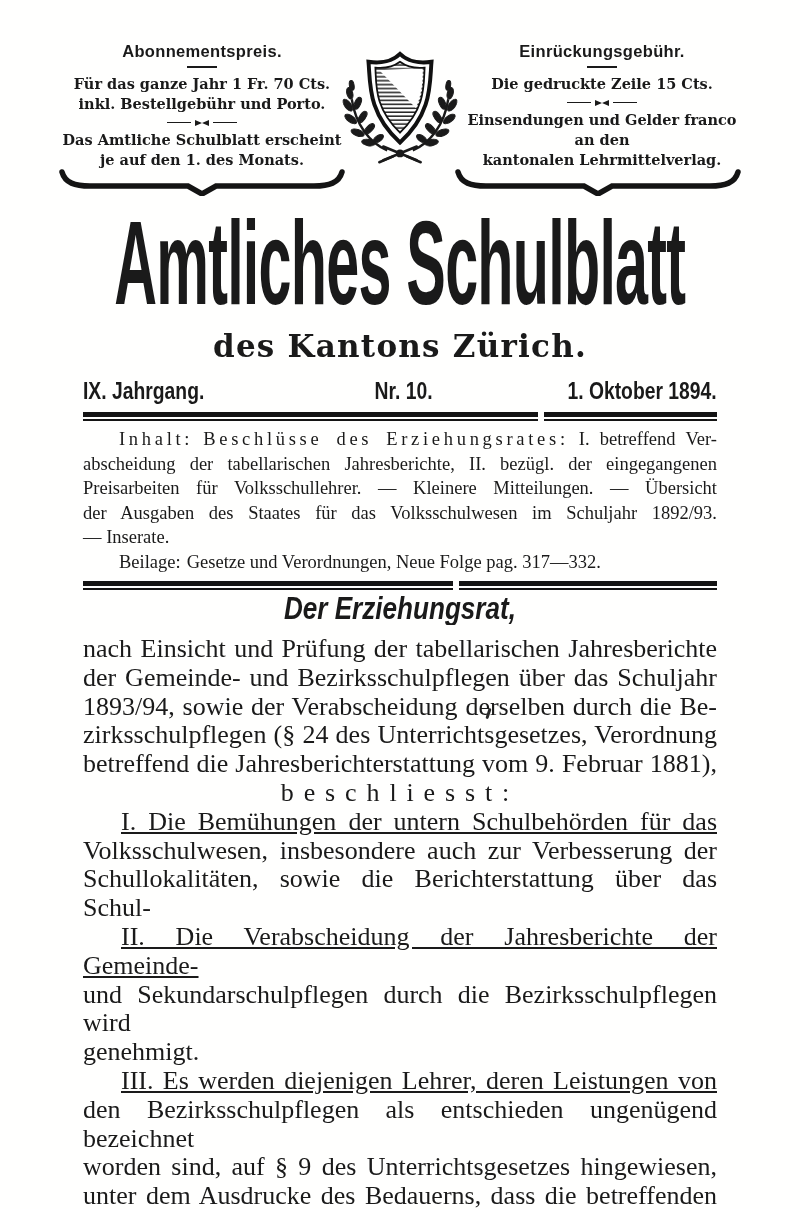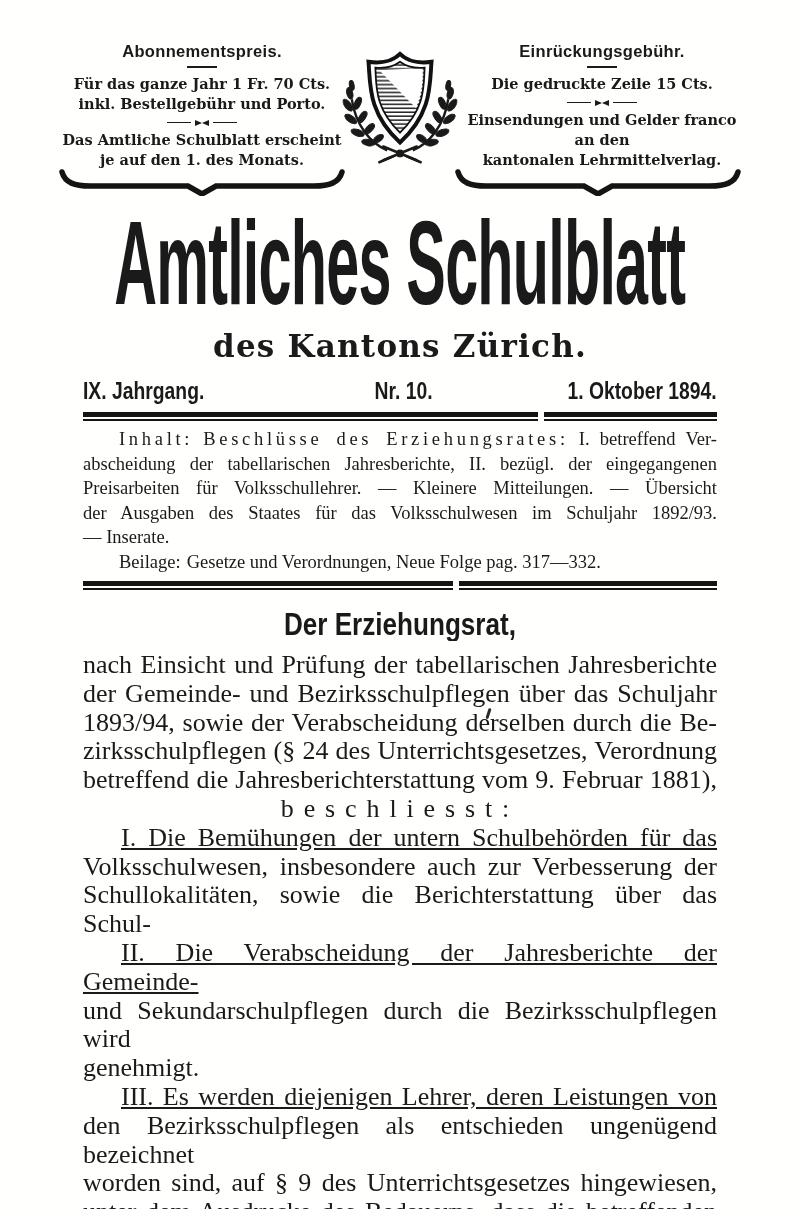--- a/index.html
+++ b/index.html
@@ -55,21 +55,21 @@
 
   
   .inhalt { margin-top:6px; font-size:18.5px; line-height:24.5px; }
   .iline { text-align:justify; text-align-last:justify; }
   .iline.plain { text-align:left; text-align-last:left; }
   .ind { text-indent:36px; }
   .sp  { letter-spacing:.20em; }
   .lbl { margin-right:10px; }
 
   
-  .heading { text-align:center; margin-top:19px; }
+  .heading { text-align:center; margin-top:3px;font-style:italic; }
   .heading .t { display:inline-block; font-family:"Liberation Sans", sans-serif; font-weight:bold;
     font-size:29px; transform:scale(0.9,1.05); transform-origin:center bottom; }
   .body { margin-top:9px; font-size:26px; line-height:28.8px; }
   .bline { text-align:justify; text-align-last:justify; }
   .bline.last { text-align:left; text-align-last:left; }
   .bline.find { text-indent:38px;text-decoration:underline; }
   .center-sp { text-align:center; text-align-last:center; letter-spacing:.38em; }
 </style>
 </head>
 <body>

